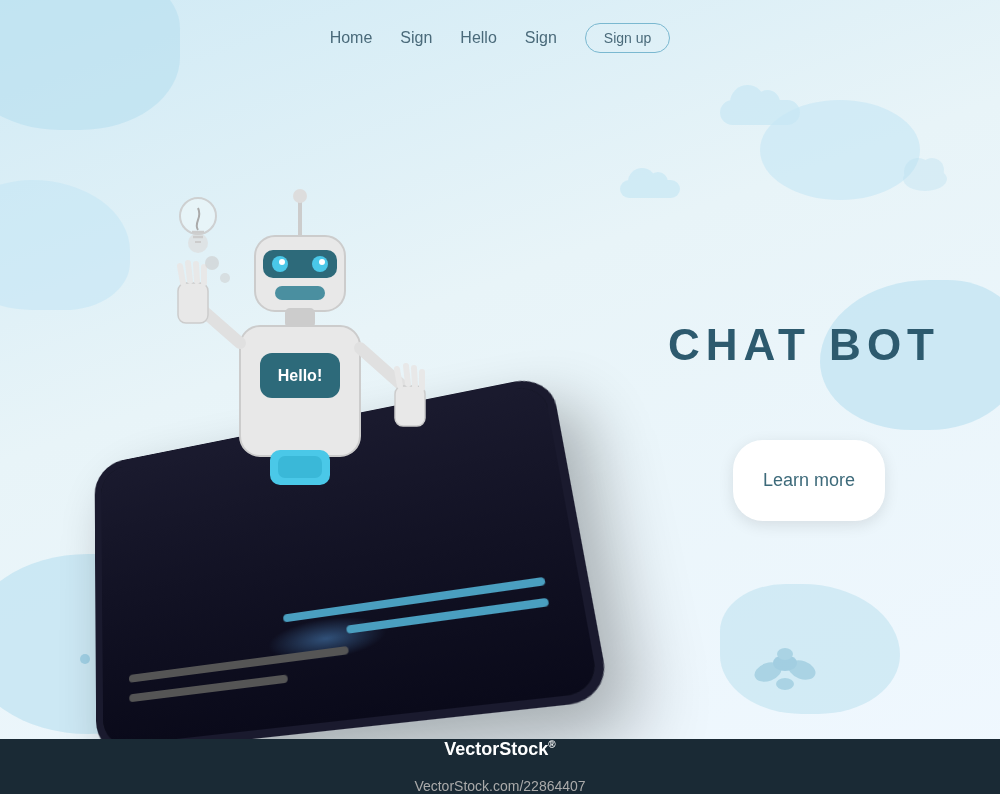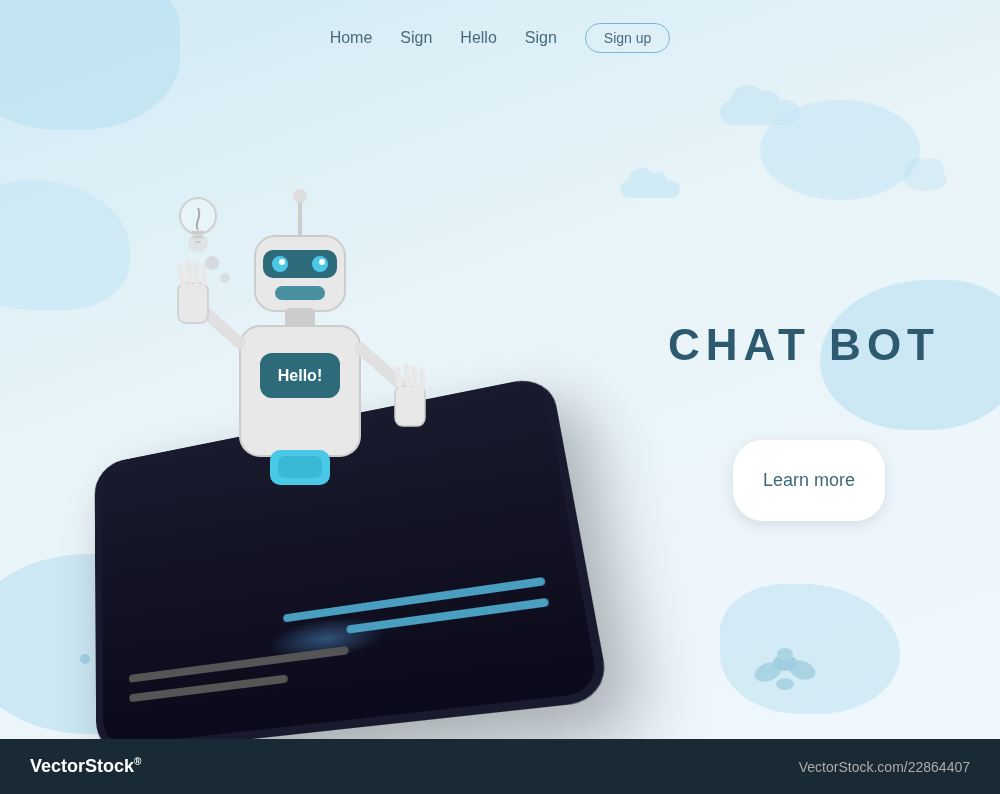--- a/index.html
+++ b/index.html
@@ -238,20 +238,21 @@
     .footer {
       position: absolute;
       bottom: 0; left: 0; right: 0;
       height: 55px;
       background: #1a2a35;
       display: flex;
       align-items: center;
       justify-content: space-between;
       padding: 0 30px;
       z-index: 200;
+      flex-direction: column;
     }
     .footer-brand {
       font-size: 18px;
       color: white;
       font-weight: bold;
     }
     .footer-brand sup {
       font-size: 10px;
     }
     .footer-url {

